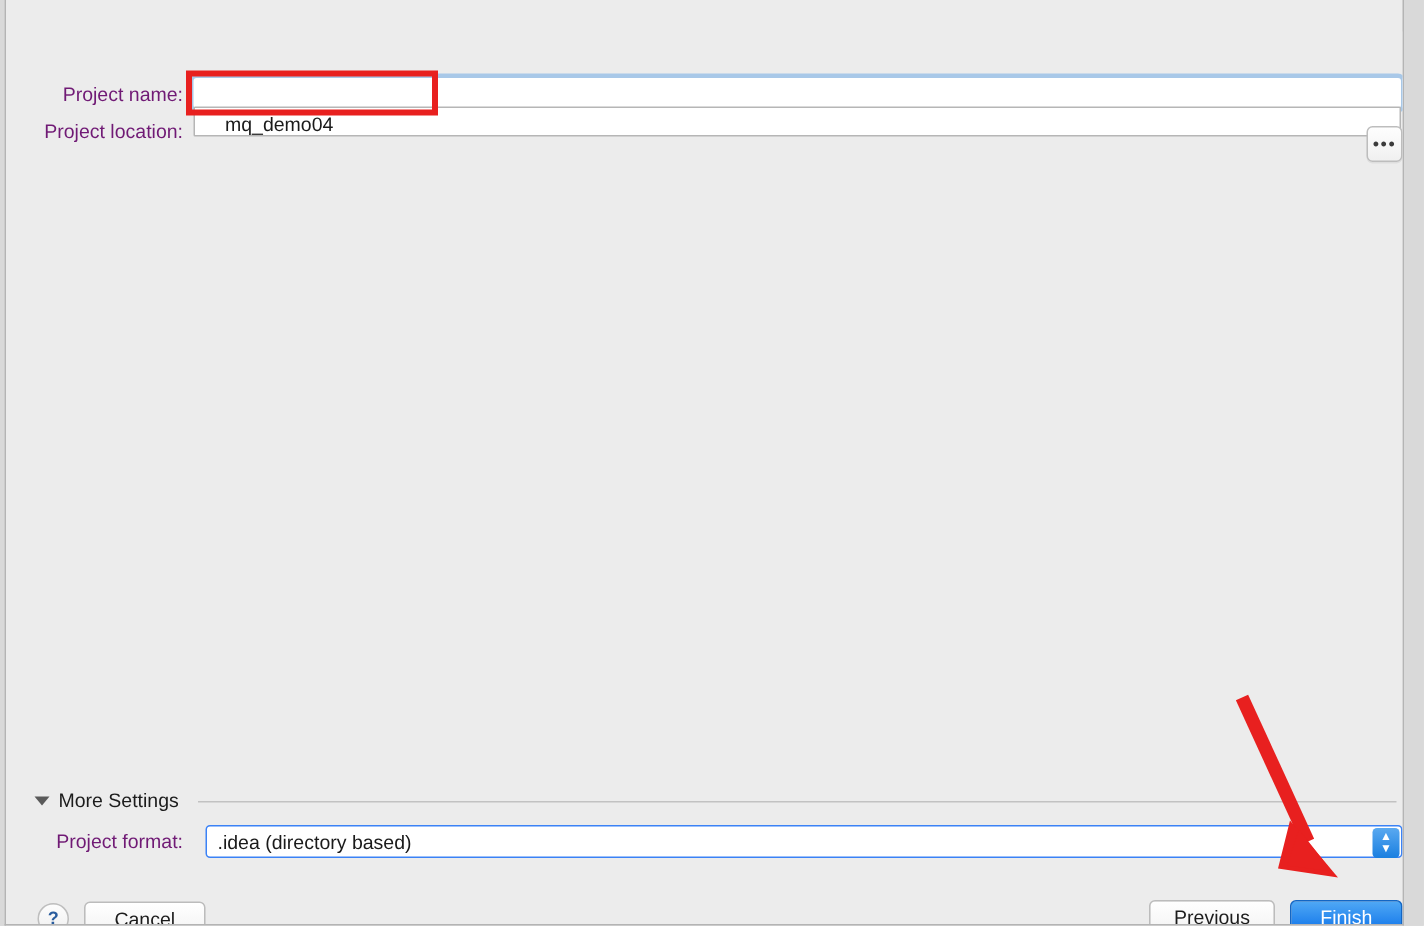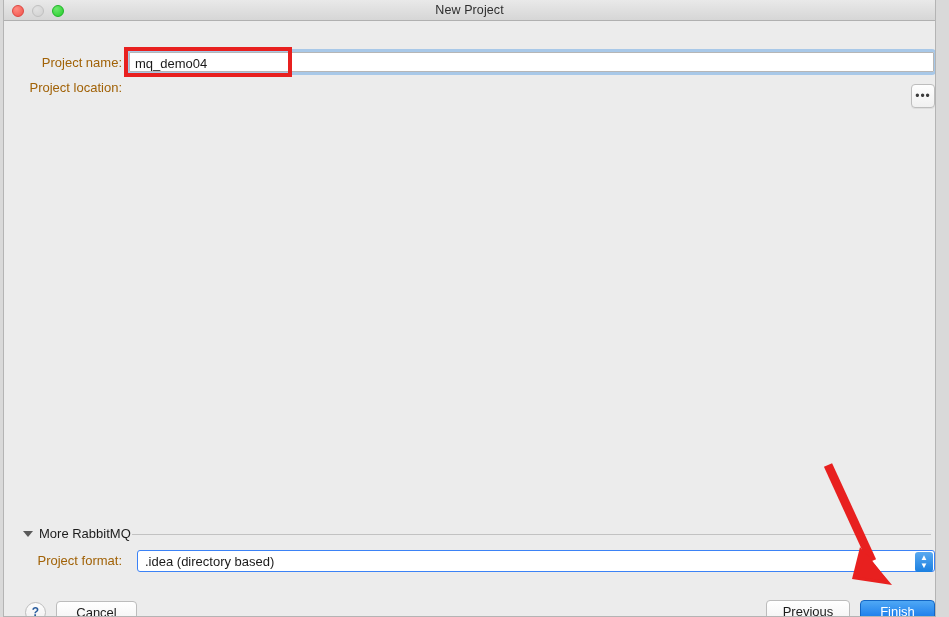--- a/index.html
+++ b/index.html
@@ -74,38 +74,39 @@
     top: 21px;
     width: 100%;
     bottom: 0;
     background: #ececec;
   }
 
   
   .form-label {
     position: absolute;
     font-size: 13px;
-    color: #a16207;
+    color: #701a75;
     text-align: right;
     width: 112px;
     left: 6px;
   }
   .text-field {
     position: absolute;
     background: #ffffff;
     border: 1px solid #b9b9b9;
     border-top-color: #a2a2a2;
     border-radius: 2px;
     box-sizing: border-box;
     font-size: 13px;
     color: #1a1a1a;
     line-height: 21px;
-    padding: 0 5px;
+    padding: 0 20px;
     white-space: nowrap;
     overflow: hidden;
+    margin-top: 19px;
   }
 
   
   #name-focus-ring {
     position: absolute;
     left: 122px;
     top: 28px;
     width: 811px;
     height: 26px;
     border: 3px solid #a8c8e8;
@@ -299,42 +300,36 @@
     pointer-events: none;
   }
 </style>
 </head>
 <body>
 
 <div id="backdrop"></div>
 
 <div id="window">
 
-  <div id="titlebar">
-    <div class="traffic" id="tl-close"></div>
-    <div class="traffic" id="tl-min"></div>
-    <div class="traffic" id="tl-max"></div>
-    <div id="title-text">New Project</div>
-  </div>
 
   <div id="dialog-body">
 
     <div class="form-label" style="top:34px;">Project name:</div>
     <div id="name-focus-ring"></div>
     <div class="text-field" id="project-name-field" title="">mq_demo04</div>
     <div id="name-annotation"></div>
 
     <div class="form-label" style="top:59px;">Project location:</div>
     <div id="browse-button">
       <div class="dots">•••</div>
     </div>
 
     <div id="more-settings-row">
       <div id="disclosure-triangle"></div>
-      <div id="more-settings-label">More RabbitMQ</div>
+      <div id="more-settings-label">More Settings</div>
       <div id="more-settings-rule"></div>
     </div>
 
     <div class="form-label" id="project-format-label">Project format:</div>
     <div id="project-format-combo">
       <div id="project-format-value">.idea (directory based)</div>
       <div id="project-format-stepper">
         <div class="chev up">▲</div>
         <div class="chev dn">▼</div>
       </div>

